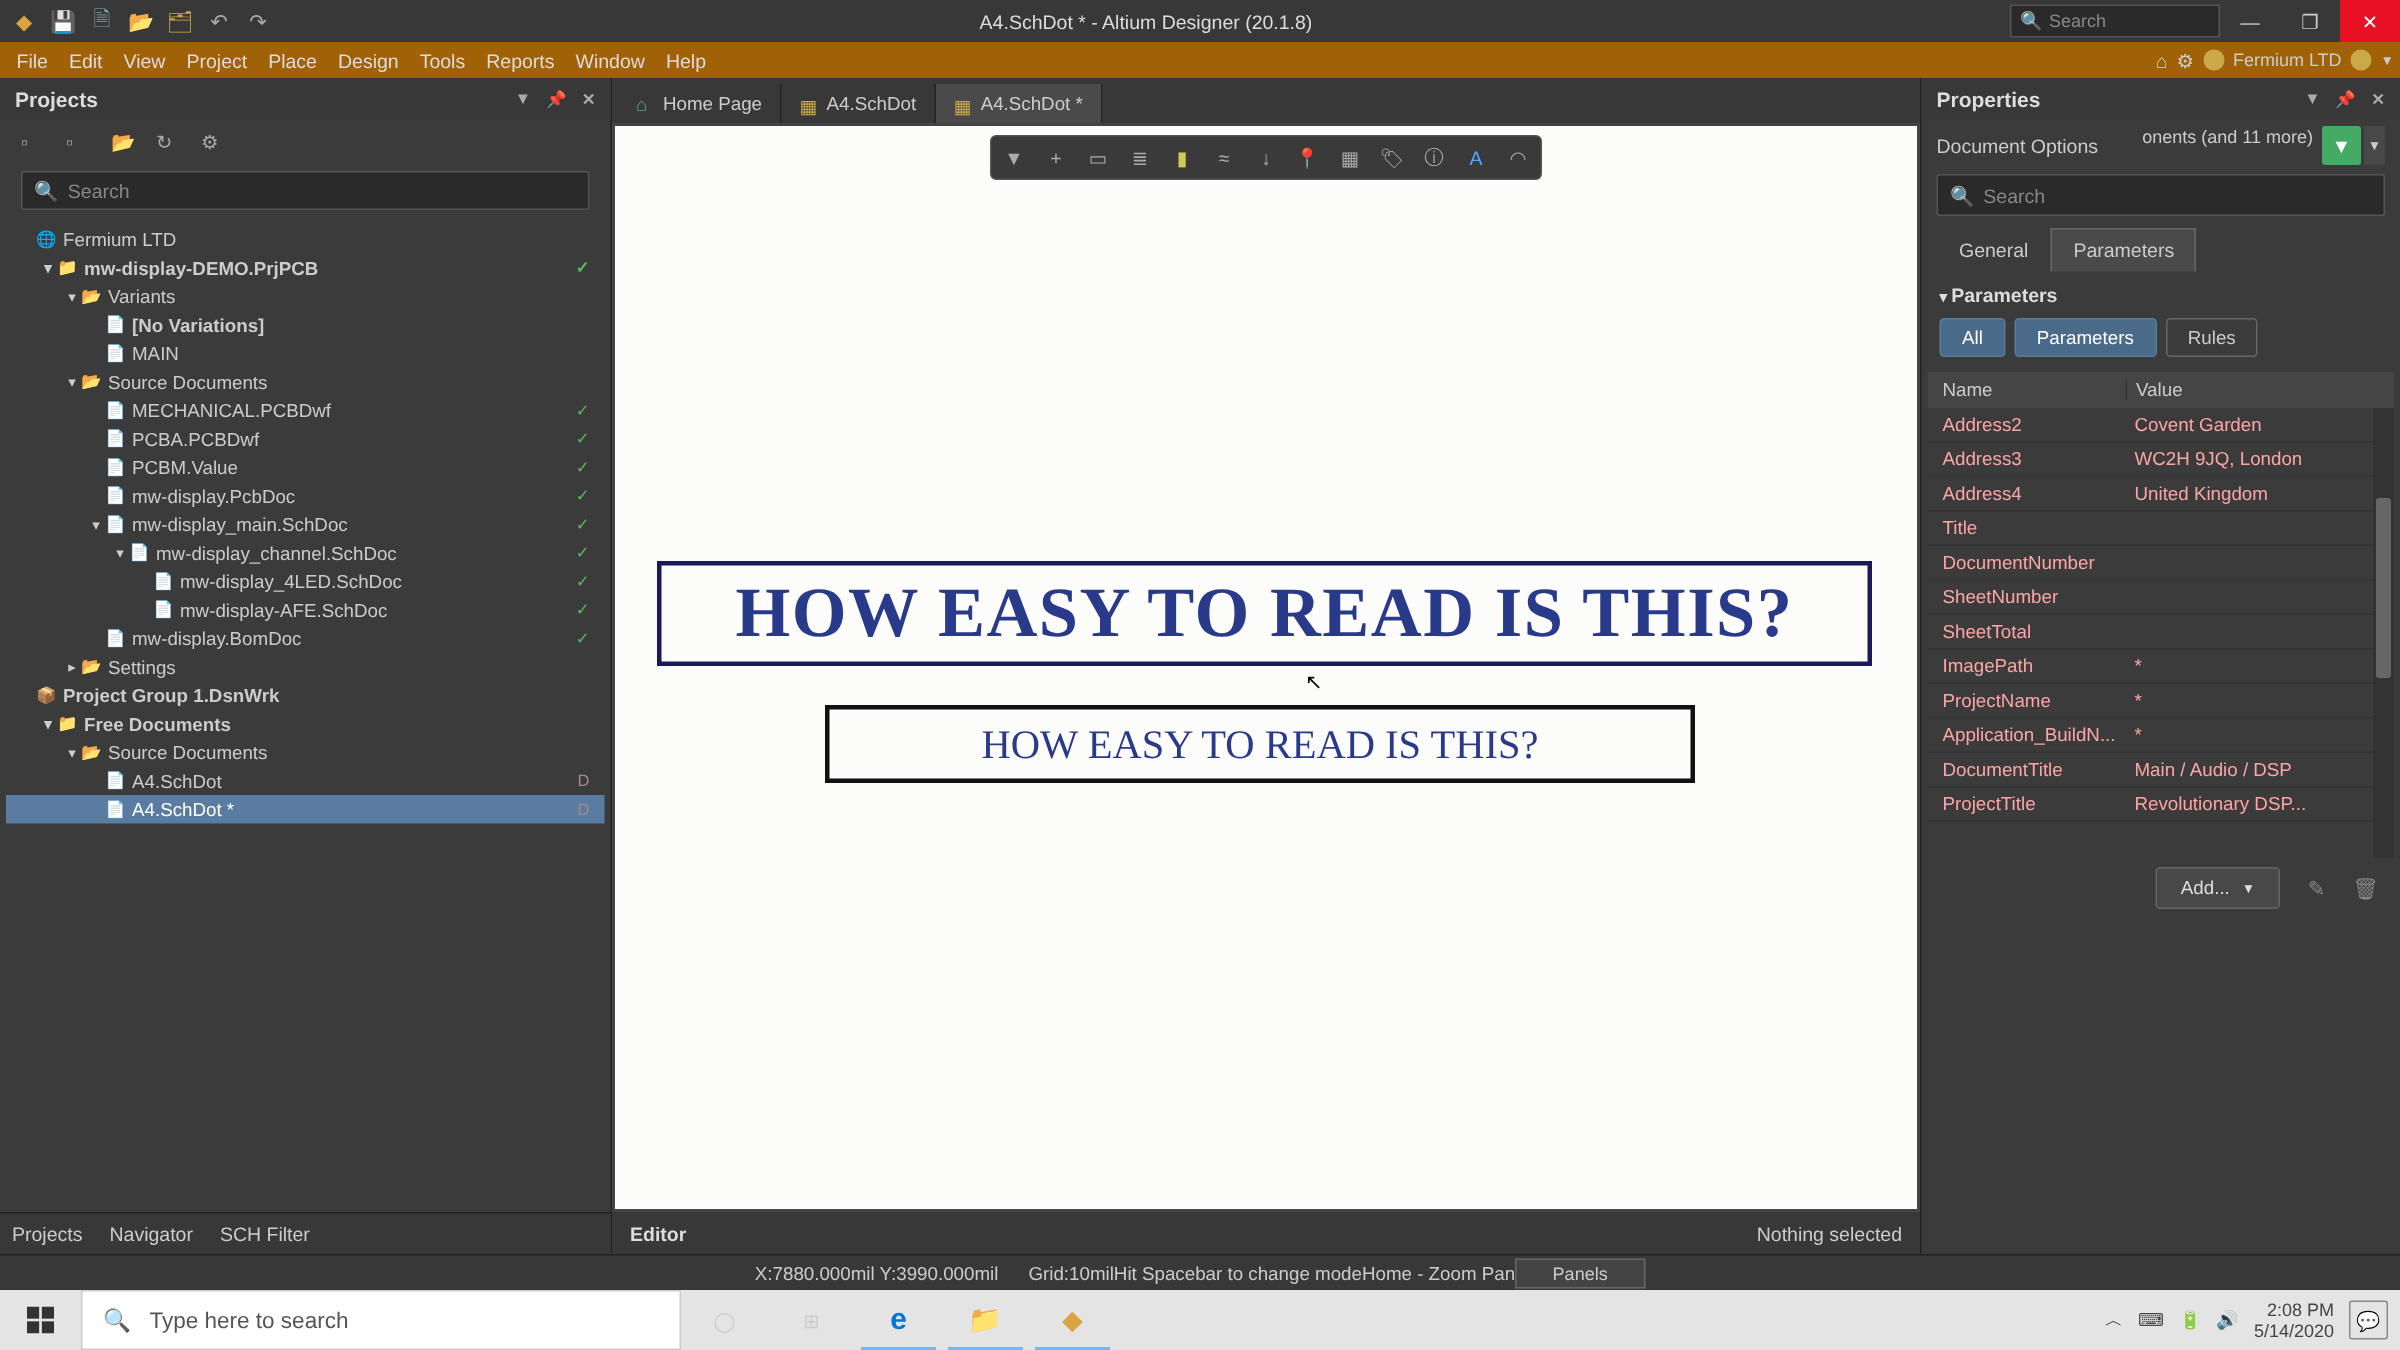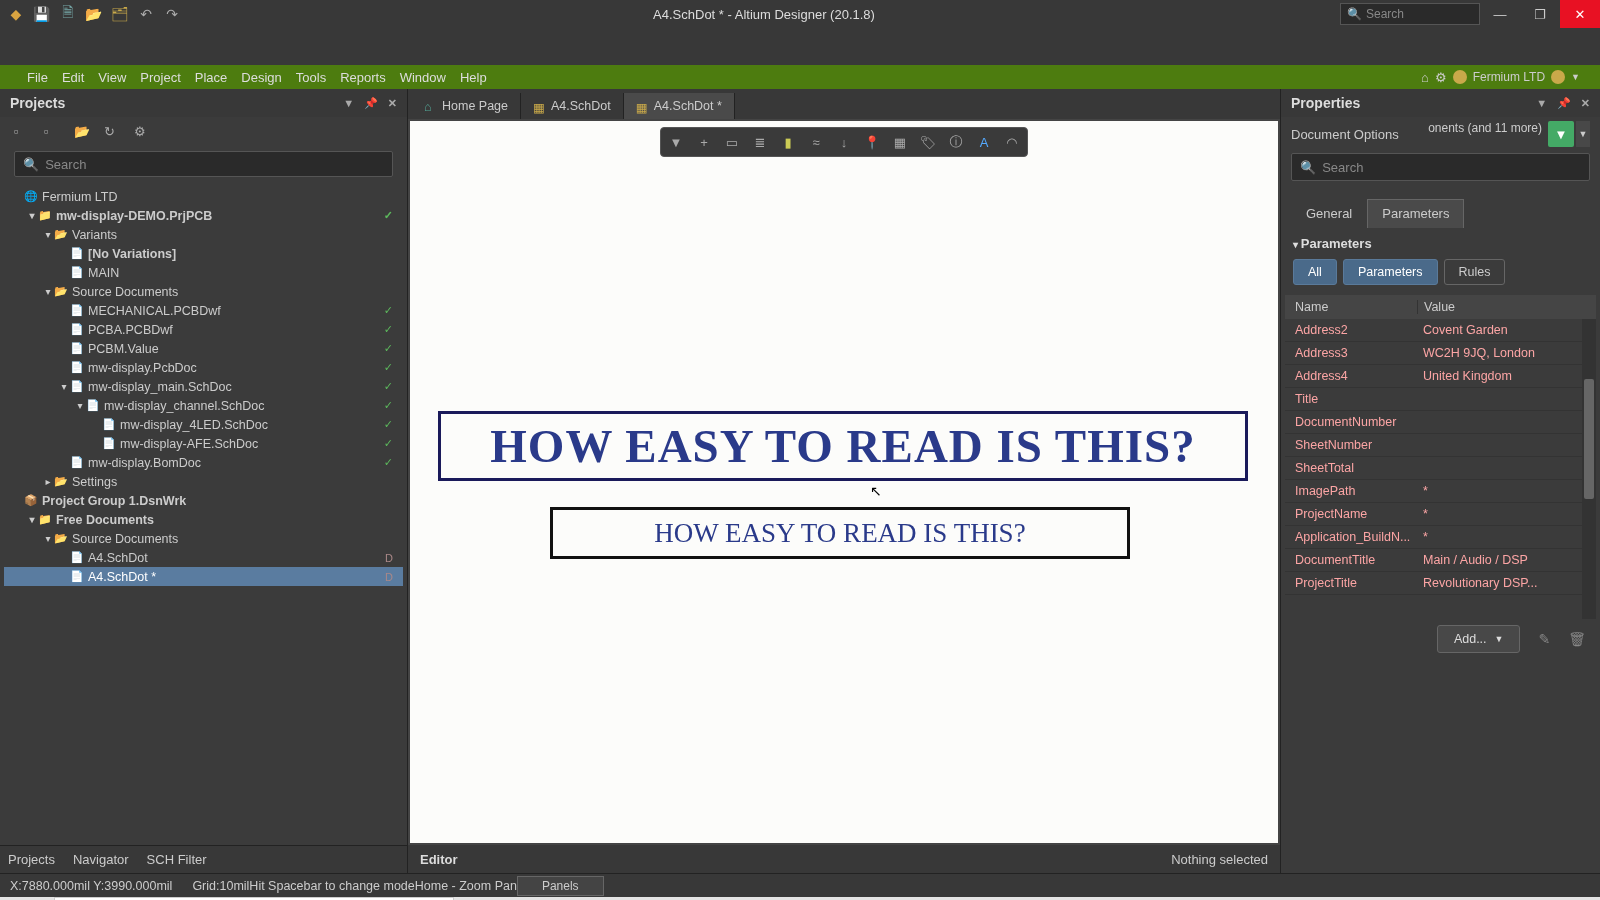--- a/index.html
+++ b/index.html
@@ -9,21 +9,21 @@
 .titlebar { height:28px; background:#383838; display:flex; align-items:center; }
 .titlebar .left-icons { display:flex; gap:10px; padding:0 8px; align-items:center; }
 .titlebar .left-icons span { width:16px; height:16px; display:inline-flex; align-items:center; justify-content:center; color:#aaa; font-size:14px; }
 .titlebar .center { flex:1; text-align:center; color:#ddd; font-size:13px; }
 .titlebar .search-box { width:140px; height:22px; background:#2a2a2a; border:1px solid #555; display:flex; align-items:center; padding:0 6px; color:#888; font-size:12px; gap:4px; }
 .win-controls { display:flex; }
 .win-controls div { width:40px; height:28px; display:flex; align-items:center; justify-content:center; color:#ccc; font-size:13px; }
 .win-controls .close { background:#E81123; color:#fff; }
 
 
-.menubar { height:24px; background:#4d7c0f; display:flex; align-items:center; padding:0 20px; justify-content:space-between;margin-top:37px; }
+.menubar { height:24px; background:#a16207; display:flex; align-items:center; padding:0 4px; justify-content:space-between; }
 .menubar .menus span { padding:2px 7px; color:#ddd; font-size:13px; }
 .menubar .right { display:flex; align-items:center; gap:6px; color:#ccc; font-size:12px; }
 .menubar .right .home-icon,.menubar .right .gear { font-size:13px; }
 .menubar .right .globe { width:14px; height:14px; border-radius:50%; background:#c9a94a; display:inline-block; }
 
 
 .main { display:flex; height:784px; }
 
 
 .projects { width:408px; background:#3b3b3b; display:flex; flex-direction:column; border-right:1px solid #222; }
@@ -61,21 +61,21 @@
 .cursor { position:absolute; left:460px; top:362px; font-size:14px; color:#000; }
 .editor-footer { height:28px; background:#383838; display:flex; align-items:center; padding:0 12px; color:#ddd; font-size:13px; font-weight:bold; justify-content:space-between; }
 .editor-footer .right { color:#ccc; font-weight:normal; }
 
 
 .props { width:320px; background:#3b3b3b; display:flex; flex-direction:column; border-left:1px solid #222; }
 .props-sub { height:34px; display:flex; align-items:center; padding:0 10px; justify-content:space-between; color:#ccc; font-size:13px; }
 .props-sub .filter-btn { width:26px; height:26px; background:#4a6; border-radius:2px; display:flex; align-items:center; justify-content:center; color:#fff; }
 .props-sub .dd { width:14px; height:26px; background:#484848; display:flex; align-items:center; justify-content:center; font-size:9px; margin-left:2px;}
 .props-search { margin:2px 10px 8px; height:28px; background:#2a2a2a; border:1px solid #555; border-radius:2px; display:flex; align-items:center; padding:0 8px; gap:6px; color:#888; }
-.tabs-row { display:flex; gap:0; padding:0 10px;margin-top:10px; }
+.tabs-row { display:flex; gap:0; padding:0 10px; }
 .tabs-row .tab { padding:6px 14px; font-size:13px; color:#ccc; border:1px solid transparent; }
 .tabs-row .tab.active { background:#4a4a4a; border:1px solid #666; border-bottom:none; }
 .section-hdr { padding:8px 12px; font-weight:bold; font-size:13px; color:#ddd; }
 .section-hdr::before { content:"▾ "; font-size:10px; }
 .chip-row { display:flex; gap:6px; padding:0 12px 10px; }
 .chip { padding:5px 14px; border:1px solid #666; border-radius:3px; font-size:12.5px; color:#ccc; }
 .chip.active { background:#4a6a8a; border-color:#5a7a9a; color:#fff; }
 .grid { margin:0 4px; }
 .grid-header { display:flex; background:#454545; height:24px; align-items:center; font-size:12.5px; color:#ccc; }
 .grid-header .c1 { width:132px; padding-left:10px; }
@@ -85,21 +85,21 @@
 .grid-row .c1 { width:132px; padding-left:10px; white-space:nowrap; overflow:hidden; text-overflow:ellipsis; }
 .grid-row .c2 { flex:1; padding-left:6px; white-space:nowrap; overflow:hidden; text-overflow:ellipsis; }
 .grid-scroll { position:relative; }
 .vscroll { position:absolute; right:0; top:0; bottom:0; width:14px; background:#333; }
 .vscroll .thumb { position:absolute; left:2px; right:2px; top:20%; height:40%; background:#666; border-radius:2px; }
 .grid-footer { height:40px; display:flex; align-items:center; justify-content:flex-end; gap:18px; padding:0 14px; }
 .add-btn { height:28px; padding:0 16px; background:#484848; border:1px solid #666; border-radius:3px; color:#ddd; font-size:12.5px; display:flex; align-items:center; gap:8px; }
 .icon-btn { color:#888; font-size:14px; }
 
 
-.statusbar { height:24px; background:#383838; display:flex; align-items:center; padding:0 10px; color:#ccc; font-size:12.5px; justify-content:flex-start; border-top:1px solid #222; }
+.statusbar { height:24px; background:#383838; display:flex; align-items:center; padding:0 10px; color:#ccc; font-size:12.5px; justify-content:center; border-top:1px solid #222; }
 .statusbar .seg { display:flex; gap:20px; }
 .panels-btn { background:#444; padding:2px 24px; border:1px solid #666; font-size:12px; }
 
 
 .taskbar { height:40px; background:#e4e4e4; display:flex; align-items:center; }
 .startbtn { width:54px; height:40px; display:flex; align-items:center; justify-content:center; }
 .startbtn svg { width:18px; height:18px; }
 .tb-search { flex:0 0 400px; height:40px; background:#fff; border:1px solid #ccc; display:flex; align-items:center; padding:0 14px; gap:12px; color:#555; font-size:15px; }
 .tb-icons { display:flex; height:40px; }
 .tb-icons .app { width:58px; display:flex; align-items:center; justify-content:center; position:relative; }

